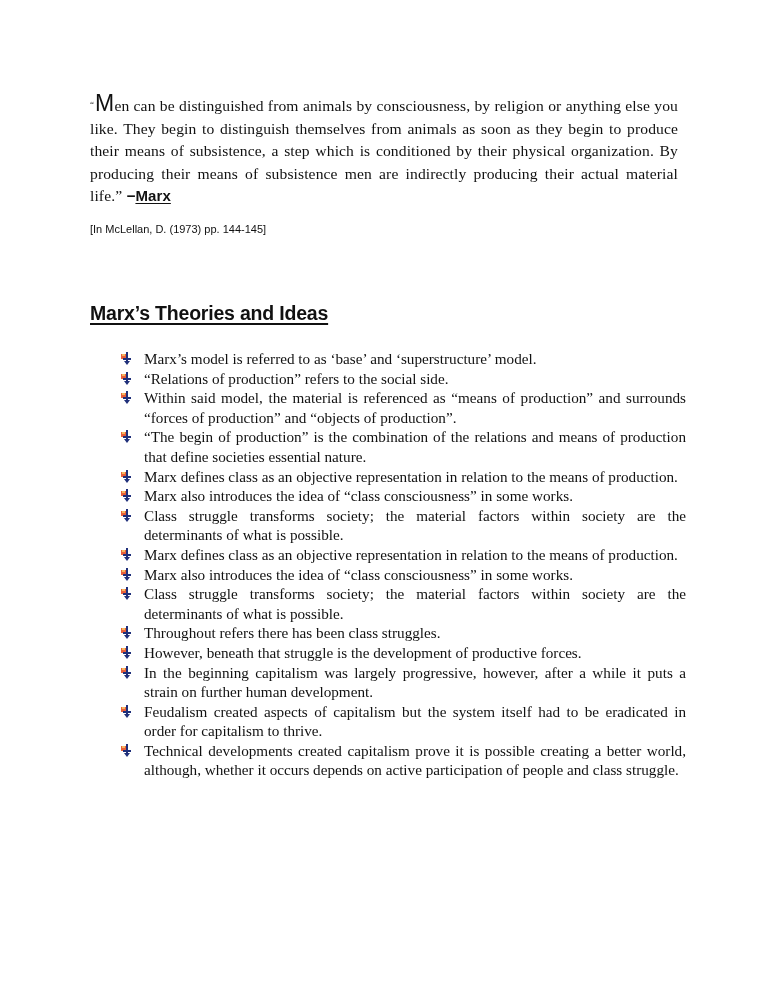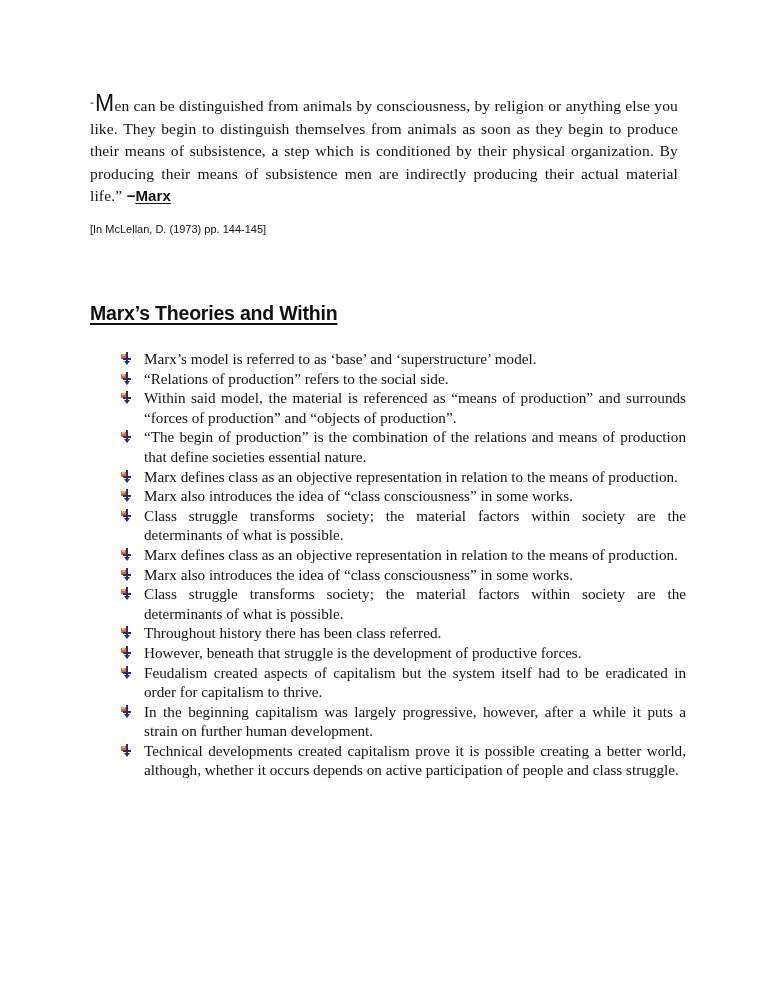--- a/index.html
+++ b/index.html
@@ -108,21 +108,21 @@
   </style>
 </head>
 <body>
 
 <div class="page">
 
   <p class="quote" style="margin:0;"><span class="open-quote">“</span><span class="cap">M</span><span>en can be distinguished from animals by consciousness, by religion or anything else you like. They begin to distinguish themselves from animals as soon as they begin to produce their means of subsistence, a step which is conditioned by their physical organization. By producing their means of subsistence men are indirectly producing their actual material life.”</span><span class="dash"> –</span><span class="attribution">Marx</span></p>
 
   <div class="citation">[In McLellan, D. (1973) pp. 144-145]</div>
 
-  <h2 class="heading">Marx’s Theories and Within</h2>
+  <h2 class="heading">Marx’s Theories and Ideas</h2>
 
   <ul class="bullets">
     <li><span class="bullet-icon">
           <svg viewBox="0 0 12 13">
             <rect x="0" y="2" width="6" height="5" fill="#e8603a"></rect>
             <rect x="1" y="2" width="3" height="2" fill="#f4b860"></rect>
             <rect x="5" y="0" width="2" height="10" fill="#1f2f7a"></rect>
             <rect x="2" y="6" width="8" height="2" fill="#1f2f7a"></rect>
             <polygon points="3,9 9,9 6,13" fill="#1f2f7a"></polygon>
           </svg>
@@ -209,48 +209,48 @@
           </svg>
         </span><span>Class struggle transforms society; the material factors within society are the determinants of what is possible.</span></li>
     <li><span class="bullet-icon">
           <svg viewBox="0 0 12 13">
             <rect x="0" y="2" width="6" height="5" fill="#e8603a"></rect>
             <rect x="1" y="2" width="3" height="2" fill="#f4b860"></rect>
             <rect x="5" y="0" width="2" height="10" fill="#1f2f7a"></rect>
             <rect x="2" y="6" width="8" height="2" fill="#1f2f7a"></rect>
             <polygon points="3,9 9,9 6,13" fill="#1f2f7a"></polygon>
           </svg>
-        </span><span>Throughout history there has been class referred.</span></li>
+        </span><span>Throughout refers there has been class struggles.</span></li>
     <li><span class="bullet-icon">
           <svg viewBox="0 0 12 13">
             <rect x="0" y="2" width="6" height="5" fill="#e8603a"></rect>
             <rect x="1" y="2" width="3" height="2" fill="#f4b860"></rect>
             <rect x="5" y="0" width="2" height="10" fill="#1f2f7a"></rect>
             <rect x="2" y="6" width="8" height="2" fill="#1f2f7a"></rect>
             <polygon points="3,9 9,9 6,13" fill="#1f2f7a"></polygon>
           </svg>
         </span><span>However, beneath that struggle is the development of productive forces.</span></li>
     <li><span class="bullet-icon">
           <svg viewBox="0 0 12 13">
             <rect x="0" y="2" width="6" height="5" fill="#e8603a"></rect>
             <rect x="1" y="2" width="3" height="2" fill="#f4b860"></rect>
             <rect x="5" y="0" width="2" height="10" fill="#1f2f7a"></rect>
             <rect x="2" y="6" width="8" height="2" fill="#1f2f7a"></rect>
             <polygon points="3,9 9,9 6,13" fill="#1f2f7a"></polygon>
           </svg>
+        </span><span>In the beginning capitalism was largely progressive, however, after a while it puts a strain on further human development.</span></li>
+    <li><span class="bullet-icon">
+          <svg viewBox="0 0 12 13">
+            <rect x="0" y="2" width="6" height="5" fill="#e8603a"></rect>
+            <rect x="1" y="2" width="3" height="2" fill="#f4b860"></rect>
+            <rect x="5" y="0" width="2" height="10" fill="#1f2f7a"></rect>
+            <rect x="2" y="6" width="8" height="2" fill="#1f2f7a"></rect>
+            <polygon points="3,9 9,9 6,13" fill="#1f2f7a"></polygon>
+          </svg>
         </span><span>Feudalism created aspects of capitalism but the system itself had to be eradicated in order for capitalism to thrive.</span></li>
-    <li><span class="bullet-icon">
-          <svg viewBox="0 0 12 13">
-            <rect x="0" y="2" width="6" height="5" fill="#e8603a"></rect>
-            <rect x="1" y="2" width="3" height="2" fill="#f4b860"></rect>
-            <rect x="5" y="0" width="2" height="10" fill="#1f2f7a"></rect>
-            <rect x="2" y="6" width="8" height="2" fill="#1f2f7a"></rect>
-            <polygon points="3,9 9,9 6,13" fill="#1f2f7a"></polygon>
-          </svg>
-        </span><span>In the beginning capitalism was largely progressive, however, after a while it puts a strain on further human development.</span></li>
     <li><span class="bullet-icon">
           <svg viewBox="0 0 12 13">
             <rect x="0" y="2" width="6" height="5" fill="#e8603a"></rect>
             <rect x="1" y="2" width="3" height="2" fill="#f4b860"></rect>
             <rect x="5" y="0" width="2" height="10" fill="#1f2f7a"></rect>
             <rect x="2" y="6" width="8" height="2" fill="#1f2f7a"></rect>
             <polygon points="3,9 9,9 6,13" fill="#1f2f7a"></polygon>
           </svg>
         </span><span>Technical developments created capitalism prove it is possible creating a better world, although, whether it occurs depends on active participation of people and class struggle.</span></li>
   </ul>

